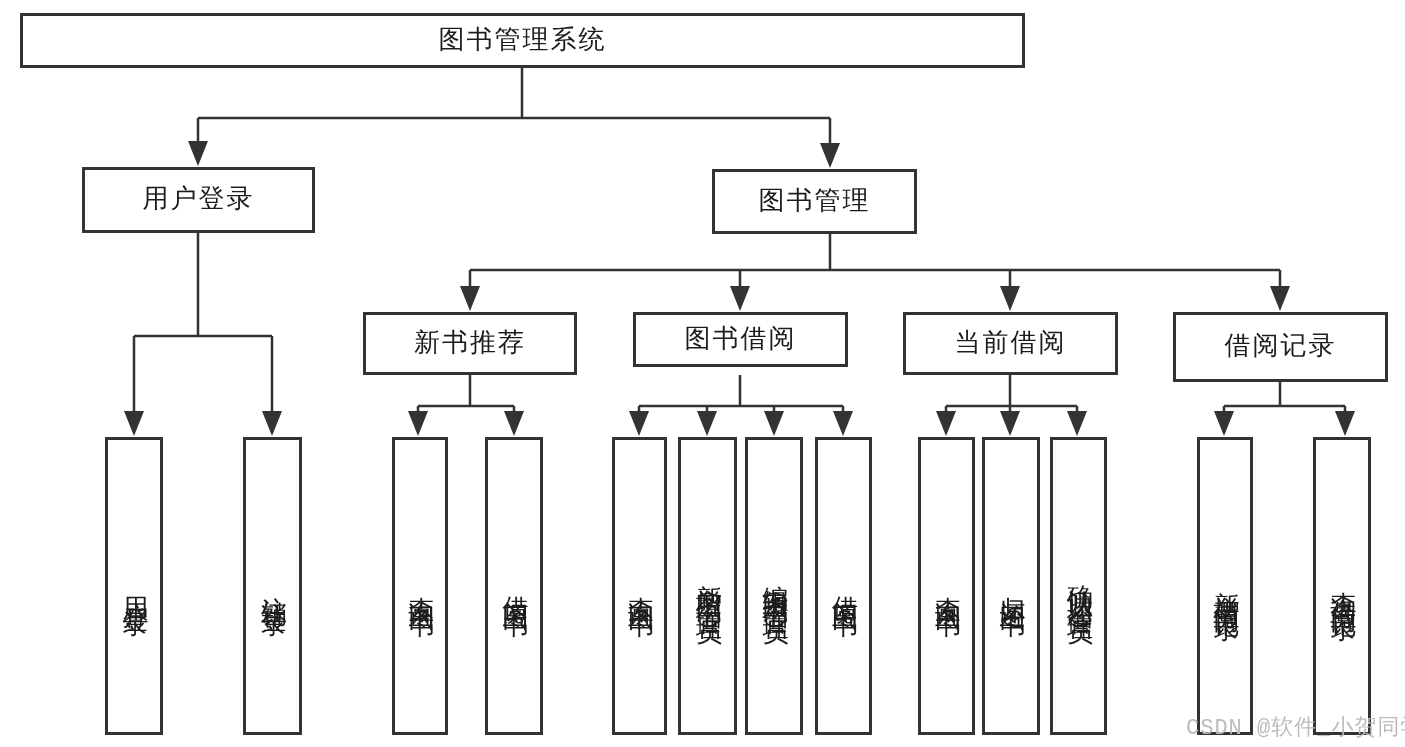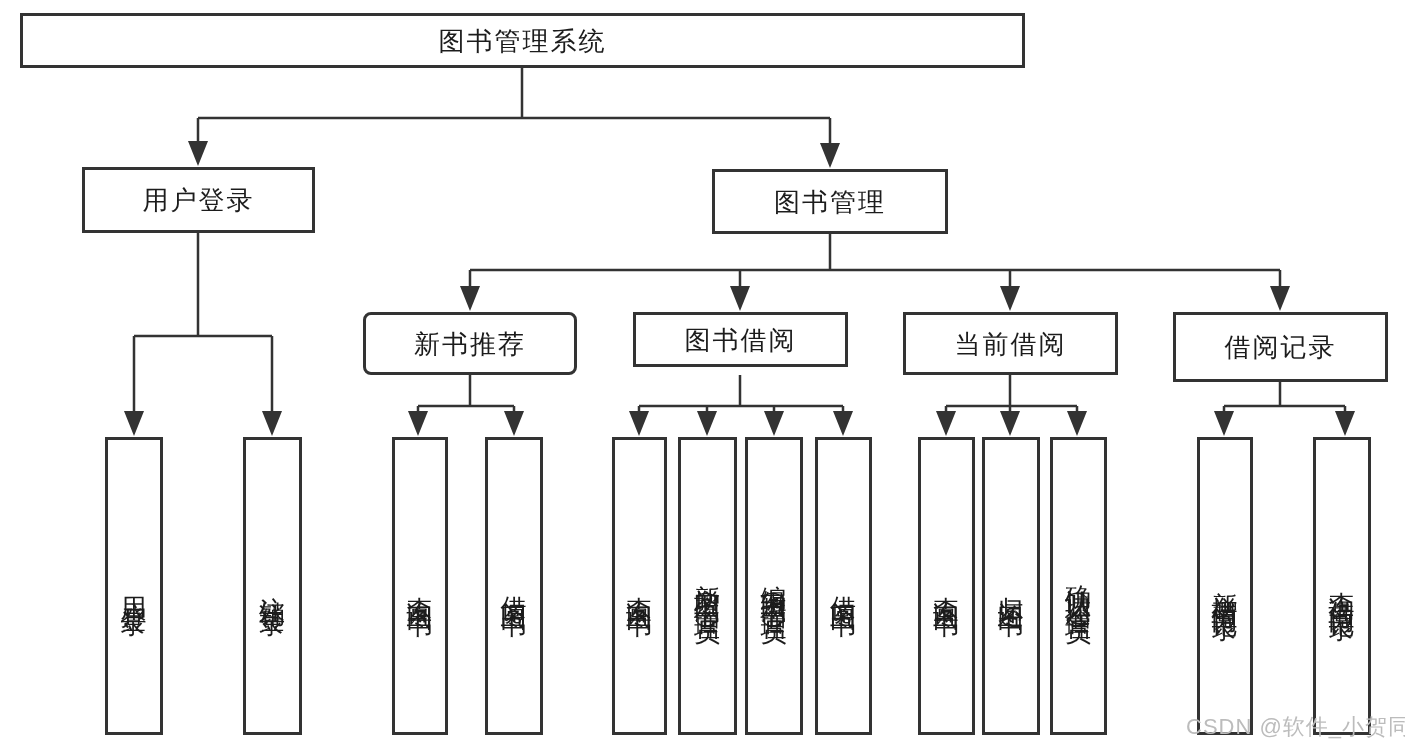--- a/index.html
+++ b/index.html
@@ -1,18 +1,18 @@
 <!DOCTYPE html>
 <html><head>
 <meta charset="utf-8">
 <style>
   html,body{margin:0;padding:0;background:#ffffff;}
   .canvas{
     position:relative;width:1405px;height:747px;background:#ffffff;overflow:hidden;
-    font-family:Liberation Sans, sans-serif;color:#1c1c1c;
+    font-family:Liberation Mono, monospace;color:#1c1c1c;
   }
   .connectors{position:absolute;left:0;top:0;width:1405px;height:747px;}
   .box{
     position:absolute;box-sizing:border-box;background:#ffffff;
     border:3px solid #333333;display:flex;align-items:center;justify-content:center;
   }
   .hbox{font-size:26px;letter-spacing:2px;line-height:1;white-space:nowrap;}
   .vbox span{
     writing-mode:vertical-rl;text-orientation:mixed;
     font-size:26px;letter-spacing:5px;line-height:1;white-space:nowrap;color:#1c1c1c;
@@ -90,25 +90,25 @@
     </g>
   </svg>
 
   <div class="box hbox" style="left:20px;top:13px;width:1005px;height:55px;">
     <span>图书管理系统</span>
   </div>
 
   <div class="box hbox" style="left:82px;top:167px;width:233px;height:66px;">
     <span>用户登录</span>
   </div>
-  <div class="box hbox" style="left:712px;top:169px;width:236px;height:65px;">
+  <div class="box hbox" style="left:712px;top:169px;width:205px;height:65px;">
     <span>图书管理</span>
   </div>
 
-  <div class="box hbox" style="left:363px;top:312px;width:214px;height:63px;border-radius:8px;">
+  <div class="box hbox" style="left:363px;top:312px;width:214px;height:63px;">
     <span>新书推荐</span>
   </div>
   <div class="box hbox" style="left:633px;top:312px;width:215px;height:55px;">
     <span>图书借阅</span>
   </div>
   <div class="box hbox" style="left:903px;top:312px;width:215px;height:63px;text-align:center;">
     <span>当前借阅</span>
   </div>
   <div class="box hbox" style="left:1173px;top:312px;width:215px;height:70px;">
     <span>借阅记录</span>

